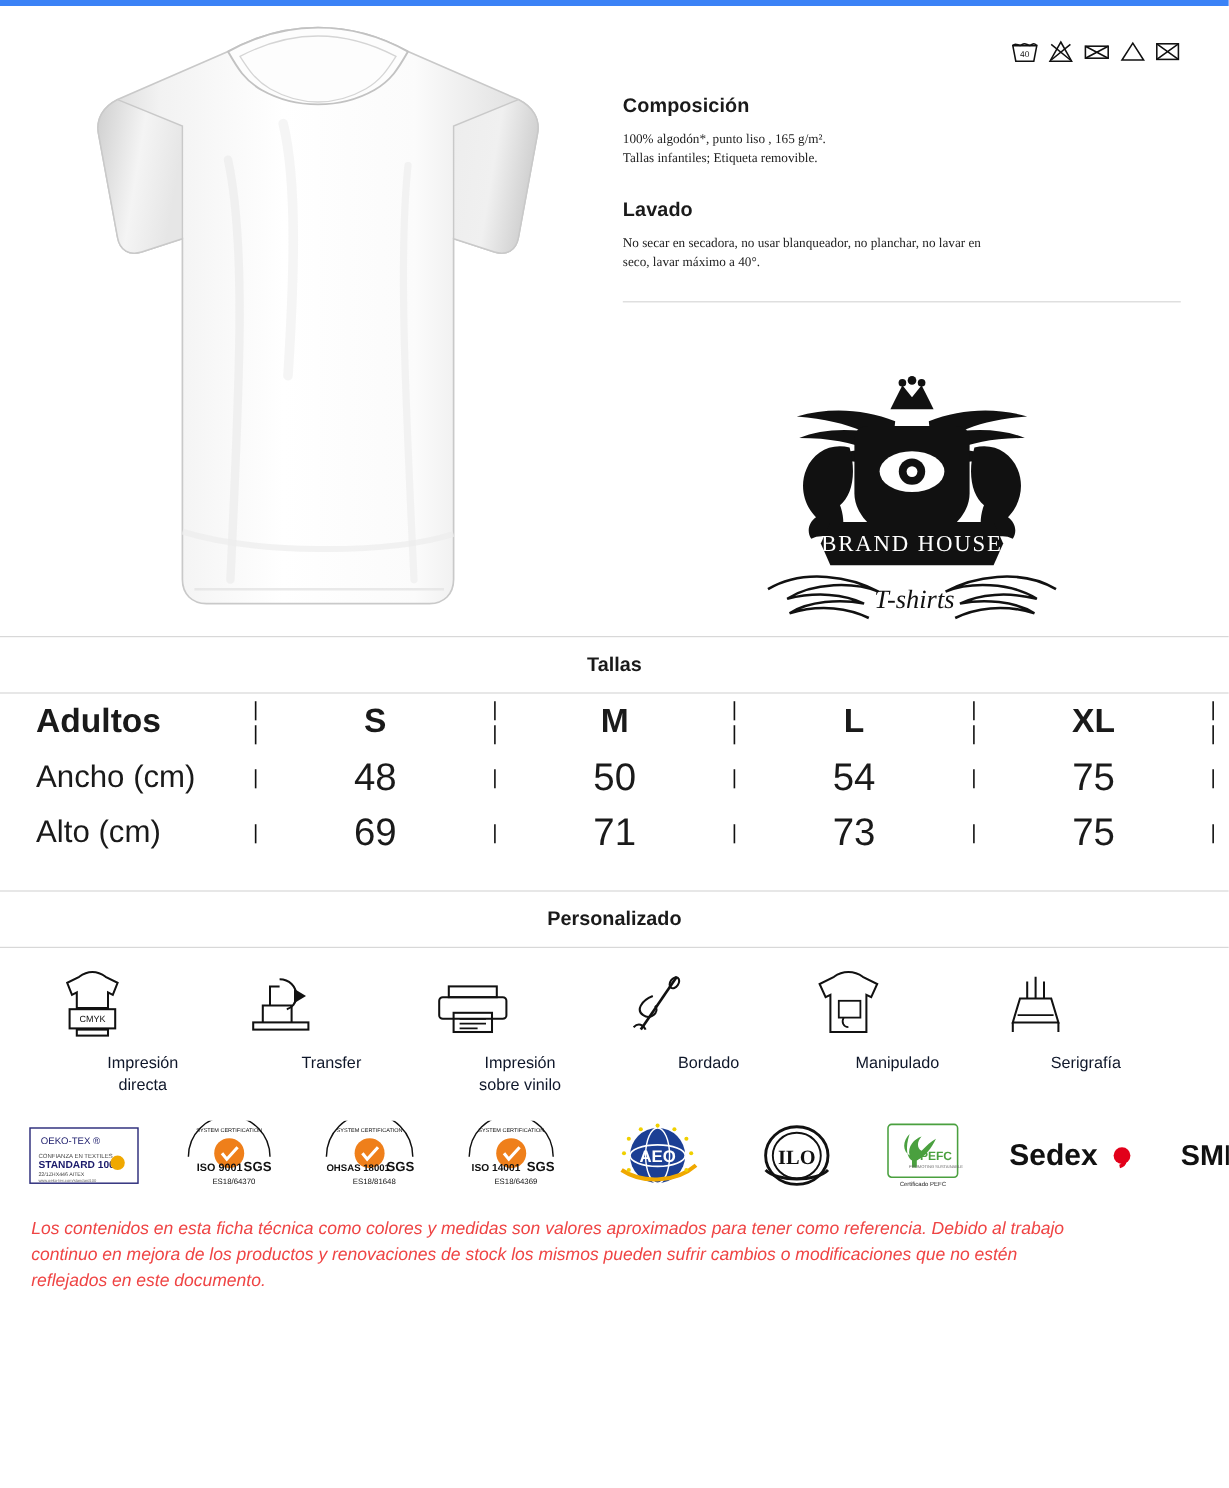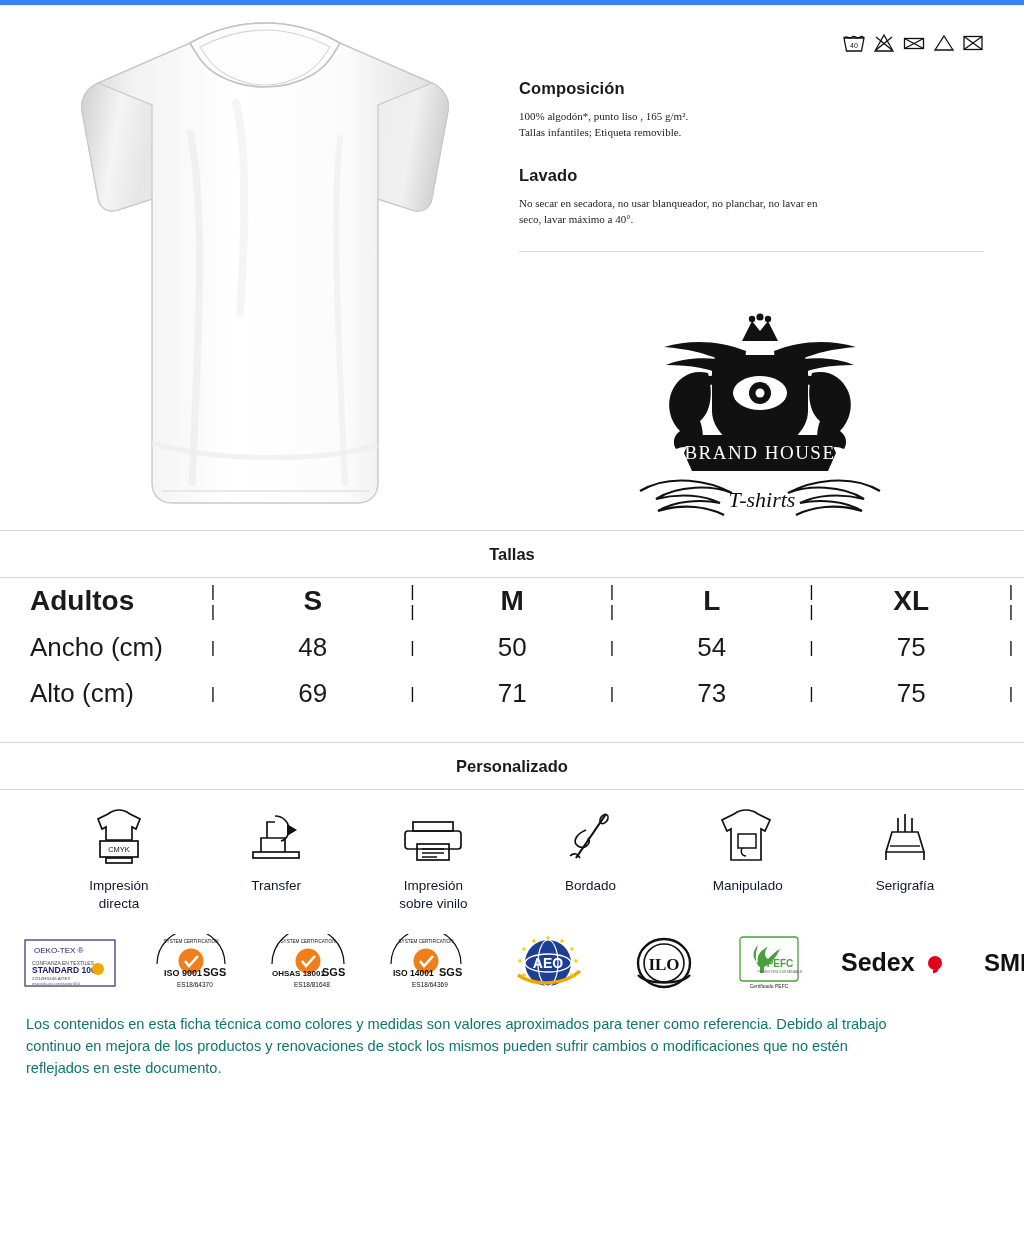--- a/index.html
+++ b/index.html
@@ -100,21 +100,21 @@
     font-size: 26px;
     font-weight: normal;
   }
   .sizes .hdr {
     text-align: center;
     font-size: 28px;
     font-weight: bold;
   }
   .sizes .val {
     text-align: center;
-    font-size: 26px;
+    font-size: 32px;
     font-weight: normal;
   }
   .tick {
     width: 26px;
     text-align: center;
     color: #111;
     font-size: 17px;
     line-height: 1;
   }
   .tick-col { width: 26px; }
@@ -124,21 +124,21 @@
   
   .personal-icons {
     display: flex;
     justify-content: space-between;
     padding: 14px 46px 0 46px;
   }
   .pi {
     width: 146px;
     text-align: center;
   }
-  .pi .glyph { height: 62px; display:flex; align-items:flex-end; justify-content:center; }
+  .pi .glyph { height: 62px; display:flex; align-items:flex-end; }
   .pi .cap {
     margin-top: 11px;
     font-size: 13.5px;
     line-height: 1.3;
     color: #0f172a;
   }
 
   
   .certs {
     display: flex;
@@ -147,22 +147,23 @@
     padding: 22px 24px 0 24px;
     gap: 35px;
   }
   .cert { display:flex; align-items:center; justify-content:center; }
 
   
   .disclaimer {
     padding: 22px 24px 0 26px;
     font-size: 14.6px;
     line-height: 1.5;
-    color: #0f766e;
+    color: #ef4444;
     max-width: 920px;
+    font-style: italic;
   }
 </style>
 </head>
 <body>
 
 <div class="page">
 
   <div class="top">
 
     <div class="shirt-wrap">

